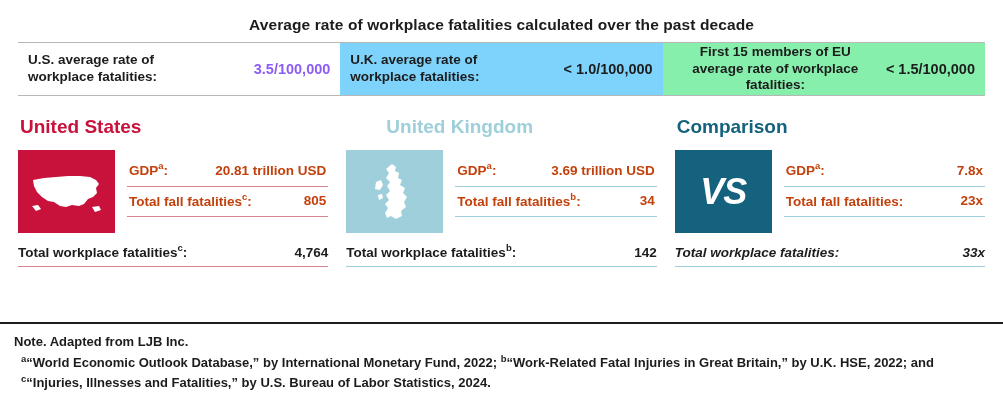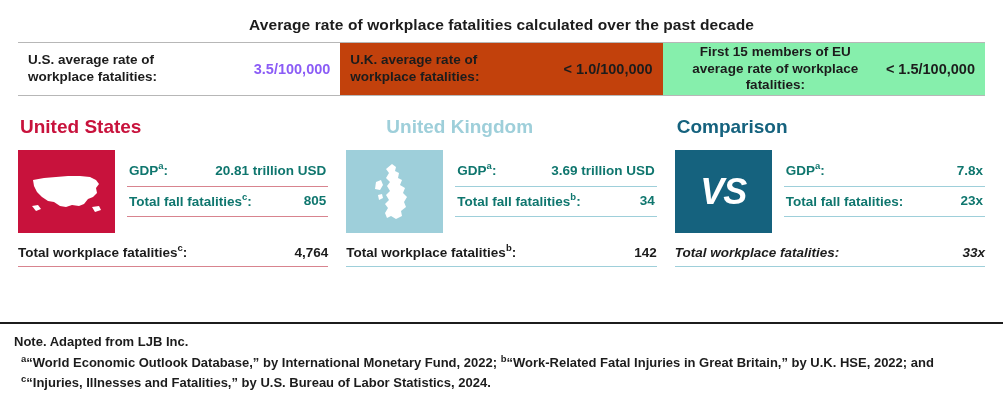--- a/index.html
+++ b/index.html
@@ -47,21 +47,21 @@
   }
   .rate-cell {
     display: flex;
     align-items: center;
     justify-content: space-between;
     box-sizing: border-box;
     padding: 0 10px;
     flex: 1 1 0;
   }
   .rate-cell.us { background: #ffffff; gap: 6px; }
-  .rate-cell.uk { background: #c2410c; }
+  .rate-cell.uk { background: #7dd3fc; }
   .rate-cell.eu { background: #86efac; }
   .rate-label {
     font-size: 13.5px;
     font-weight: bold;
     color: #1c1c1c;
     line-height: 1.25;
     max-width: 180px;
   }
   .rate-label.center { text-align: center; max-width: 215px; }
   .rate-value {
@@ -118,21 +118,21 @@
   .stats {
     flex: 1 1 auto;
     margin-left: 12px;
   }
   .stat-line {
     display: flex;
     align-items: baseline;
     justify-content: space-between;
     font-size: 13.5px;
     font-weight: bold;
-    color: #0f766e;
+    color: #c2410c;
     padding: 4px 2px 8px 2px;
     border-bottom: 1.5px solid #d8848f;
     min-height: 26px;
     box-sizing: border-box;
   }
   .stat-line.first { padding-top: 10px; }
   .stat-line.uk-line { border-bottom-color: #9ecfda; }
   .stat-line.cmp-line { border-bottom-color: #9ecfda; }
   .stat-val { white-space: nowrap; padding-left: 10px; }
   .total-line {

